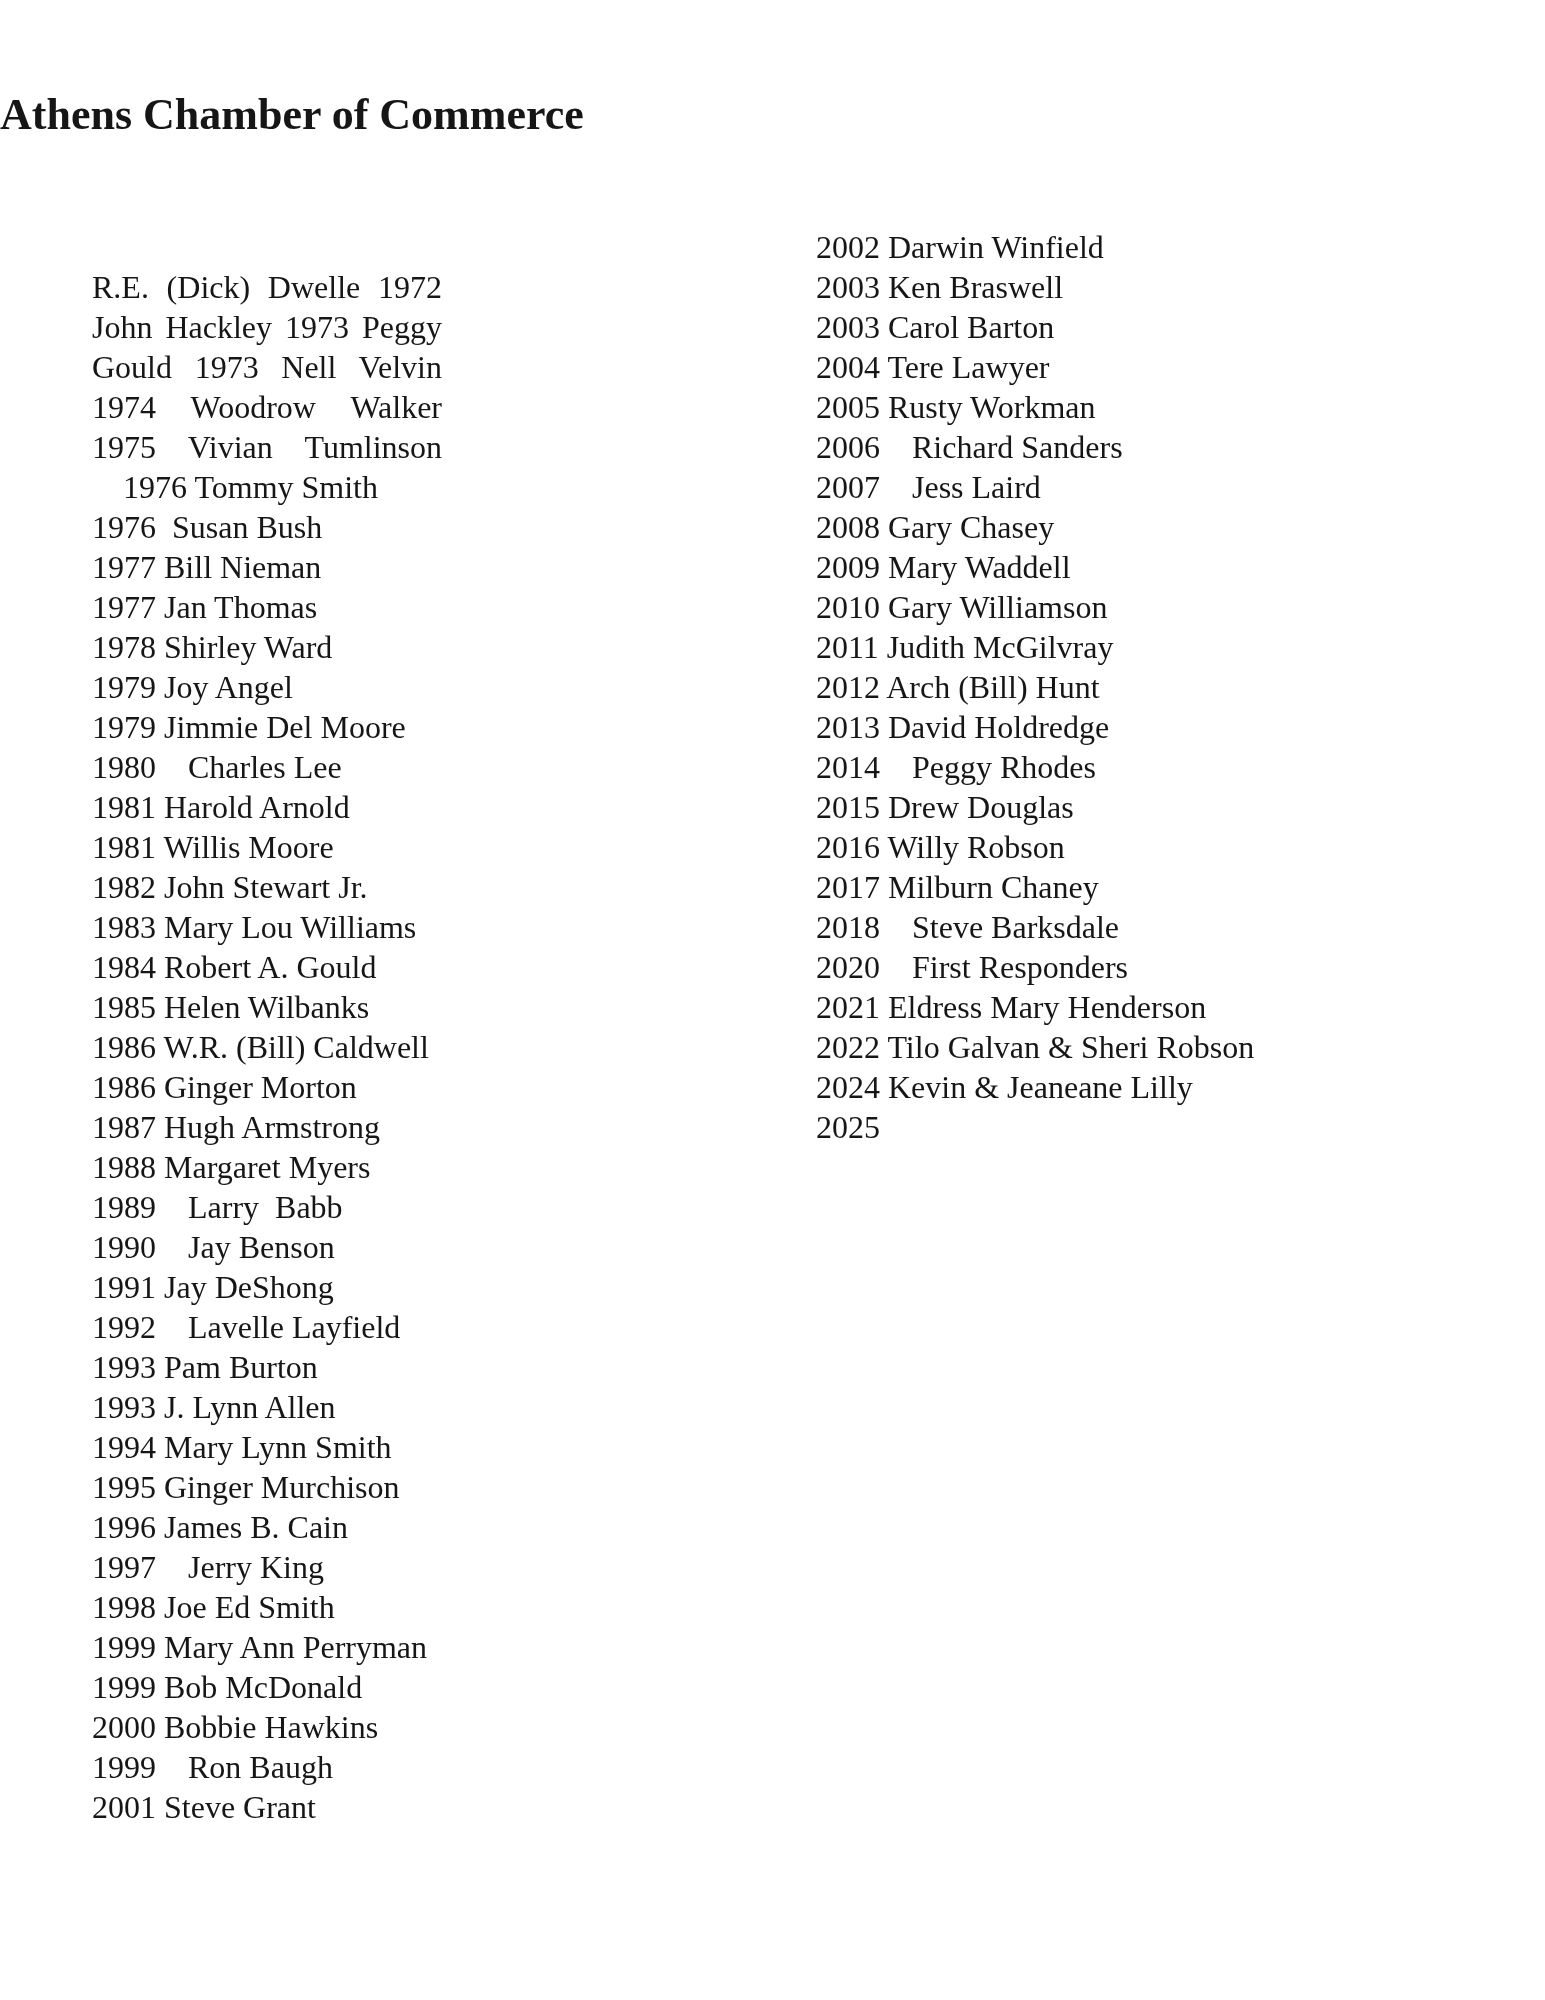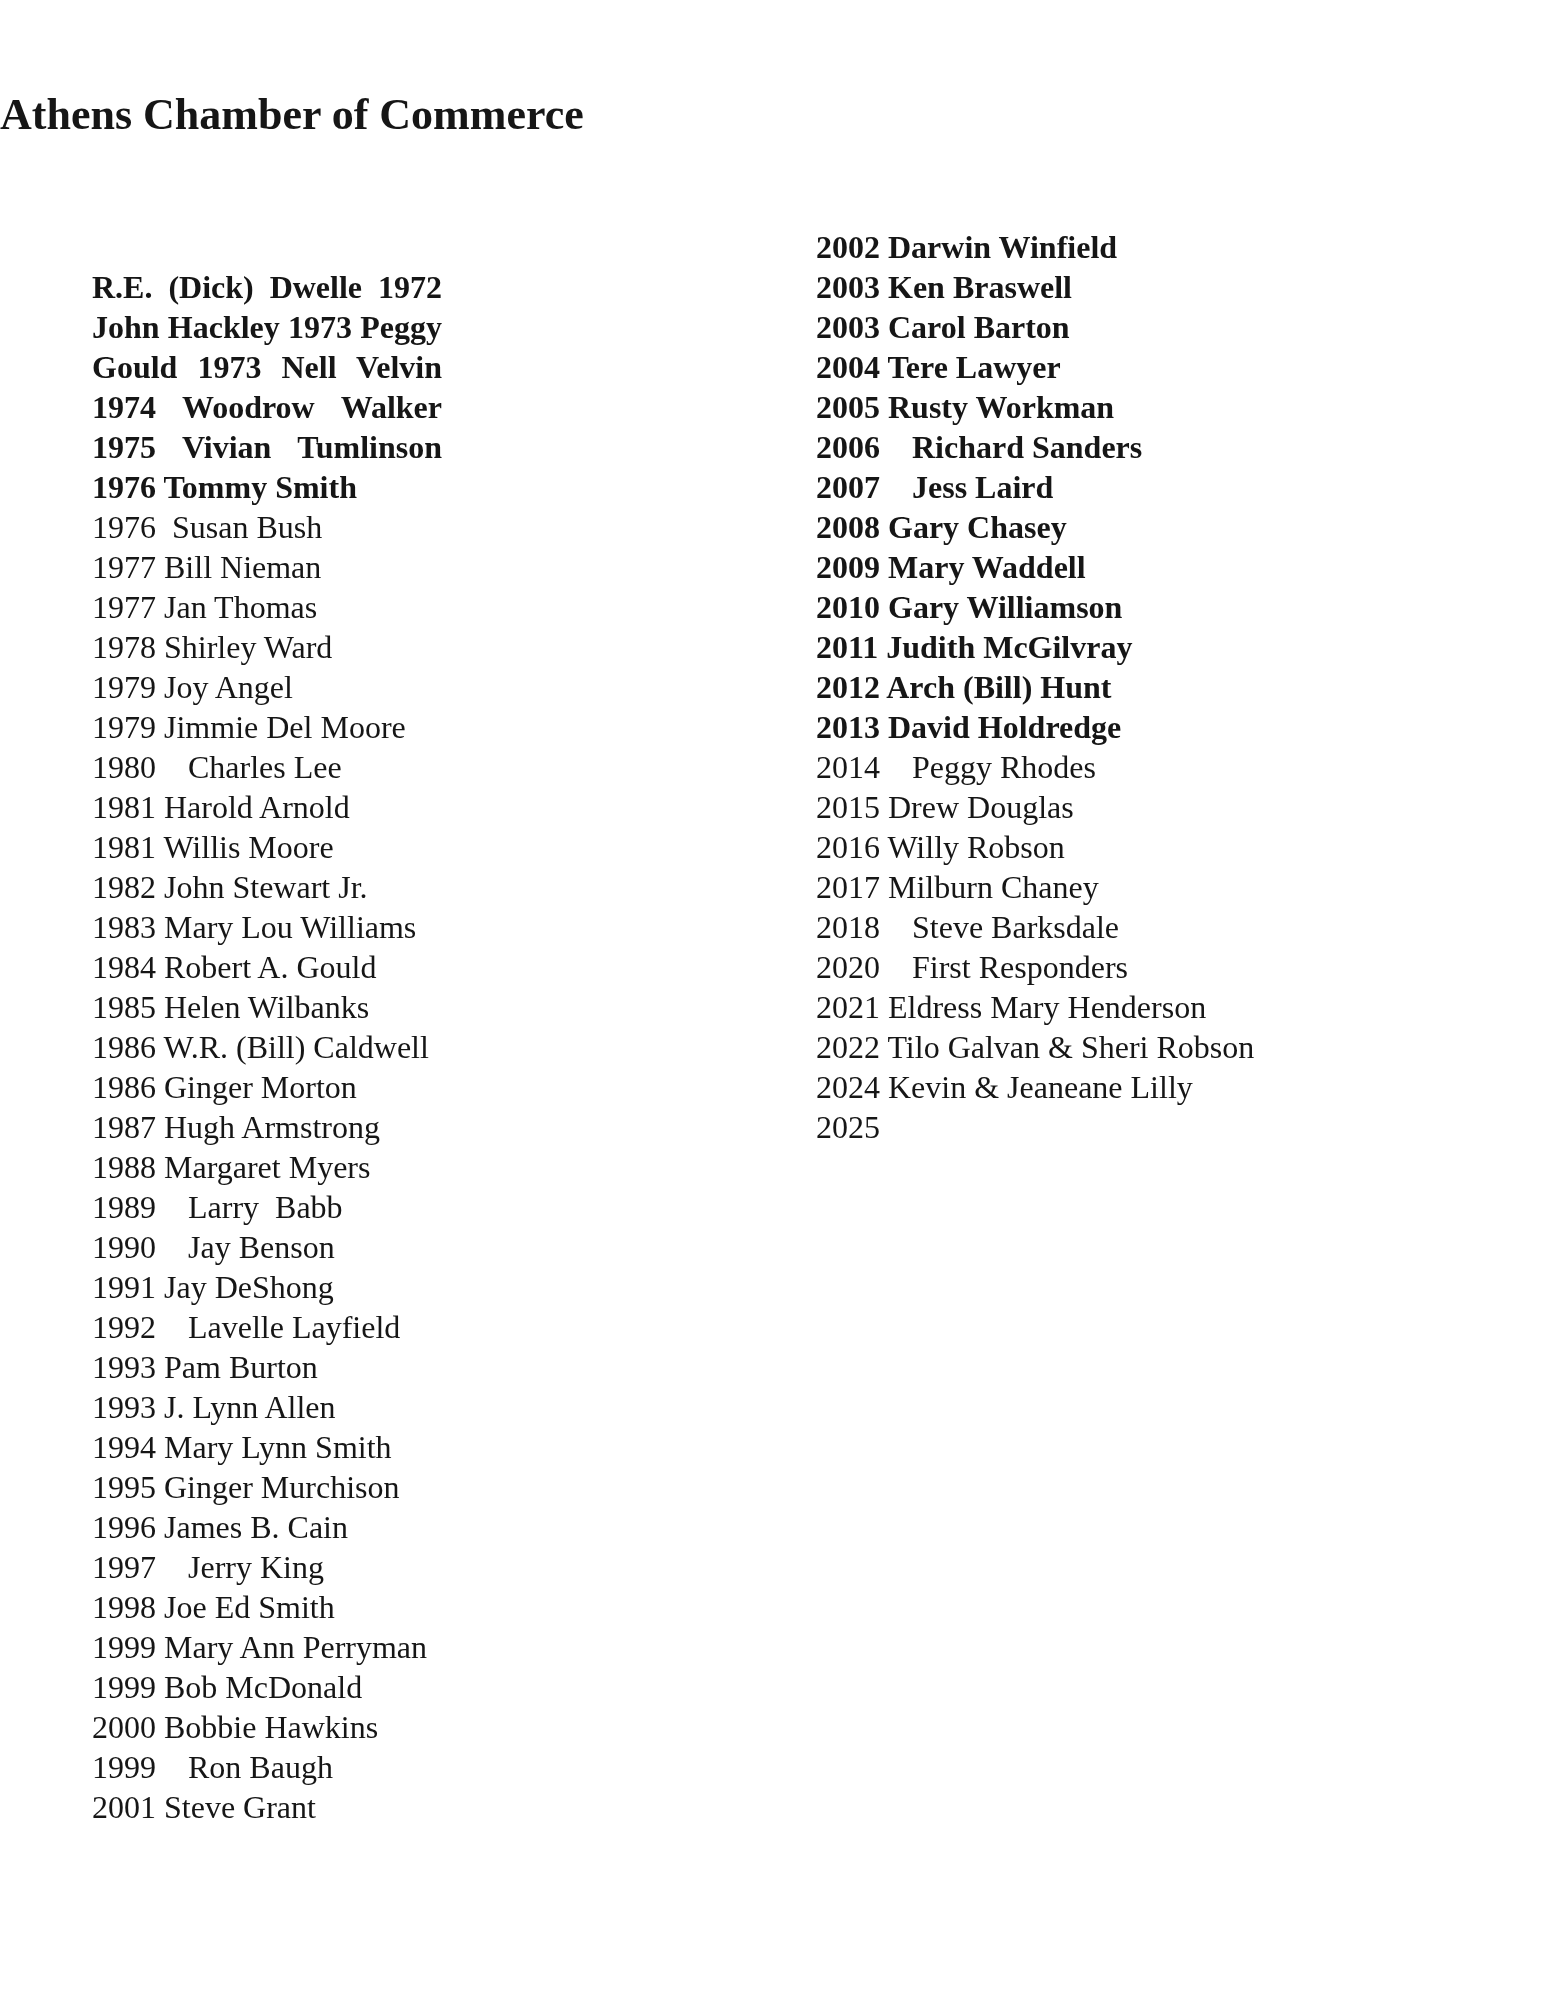--- a/index.html
+++ b/index.html
@@ -23,28 +23,28 @@
     line-height: 46px;
   }
   .col {
     position: absolute;
     font-size: 32px;
     line-height: 40px;
   }
   #col-left  { left: 92px;  top: 267px; width: 350px; }
   #col-right { left: 816px; top: 227px; width: 640px; }
   .group { }
-  .group:first-child { margin-top: 0; font-weight: bold; }
+  .group:first-child { margin-top: 0; }
   .line { white-space: pre; }
   .justified .line {
     white-space: normal;
     text-align: justify;
     text-align-last: justify;
   }
-  .justified .line:last-child { text-align-last: left; }
+  .justified .line:last-child { text-align-last: left; margin-left: 31px; }
 </style>
 </head>
 <body>
 
 <header class="title">
   <div>Athens Chamber of Commerce</div>
 </header>
 
 <section class="col" id="col-left">
     <div class="group justified">

